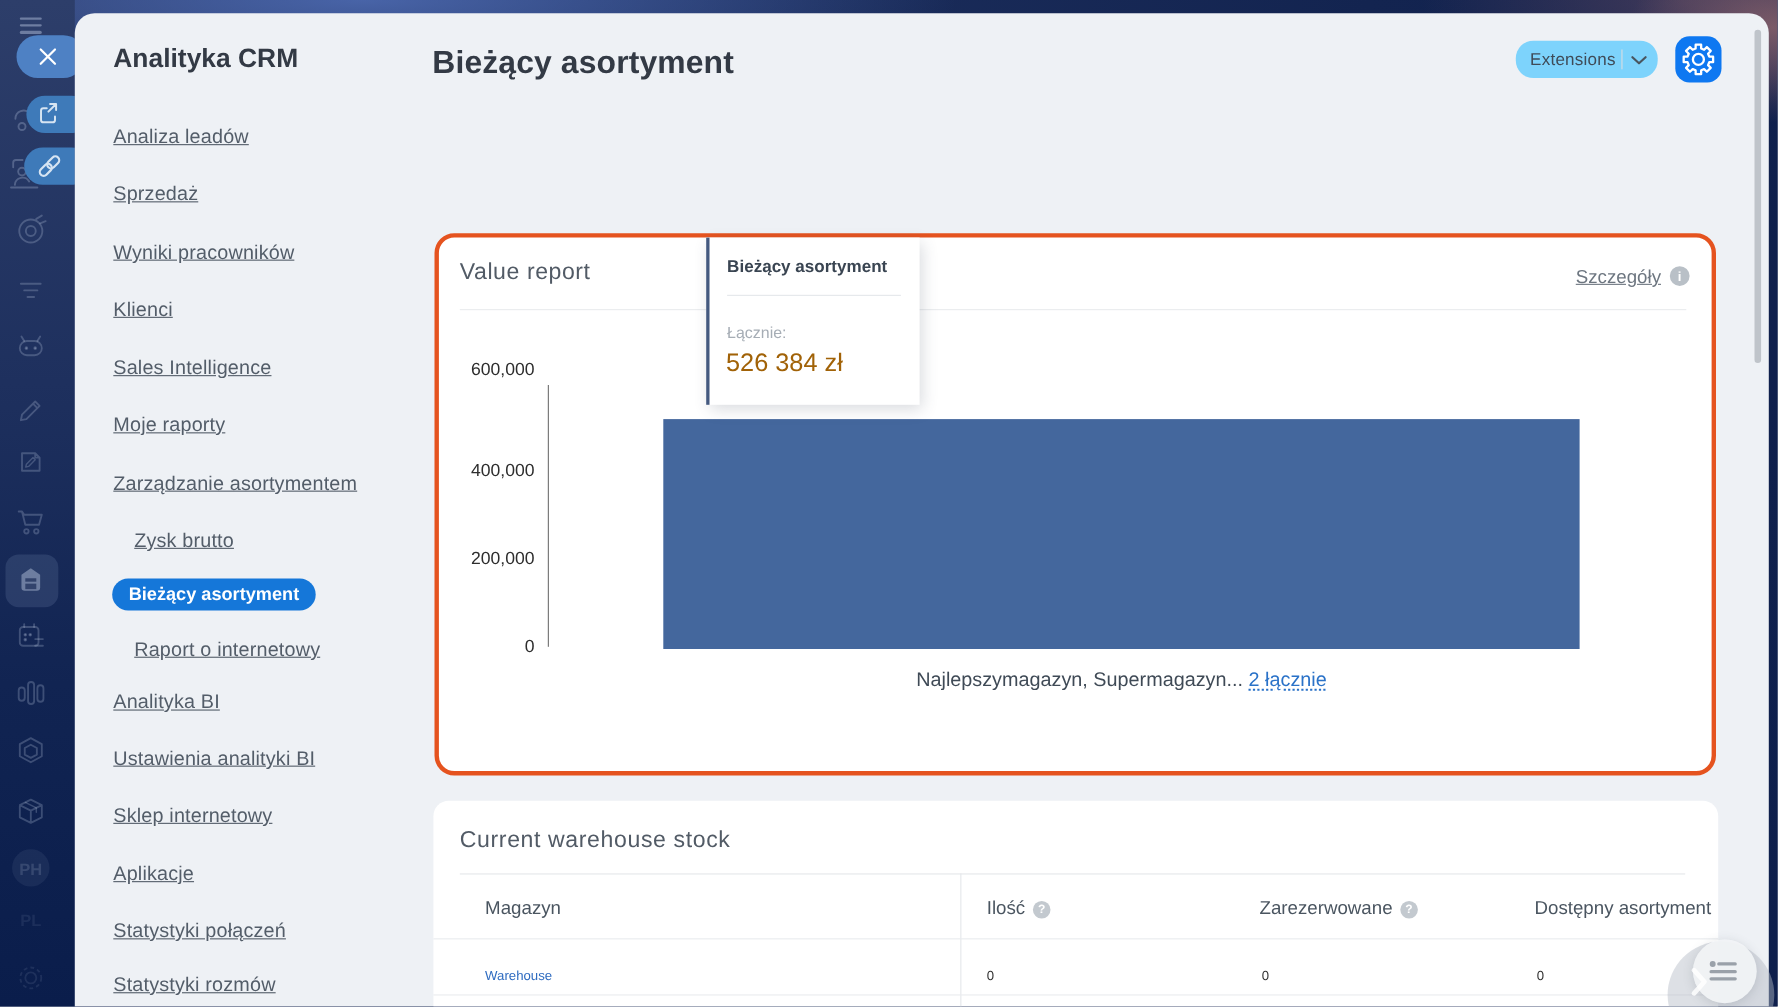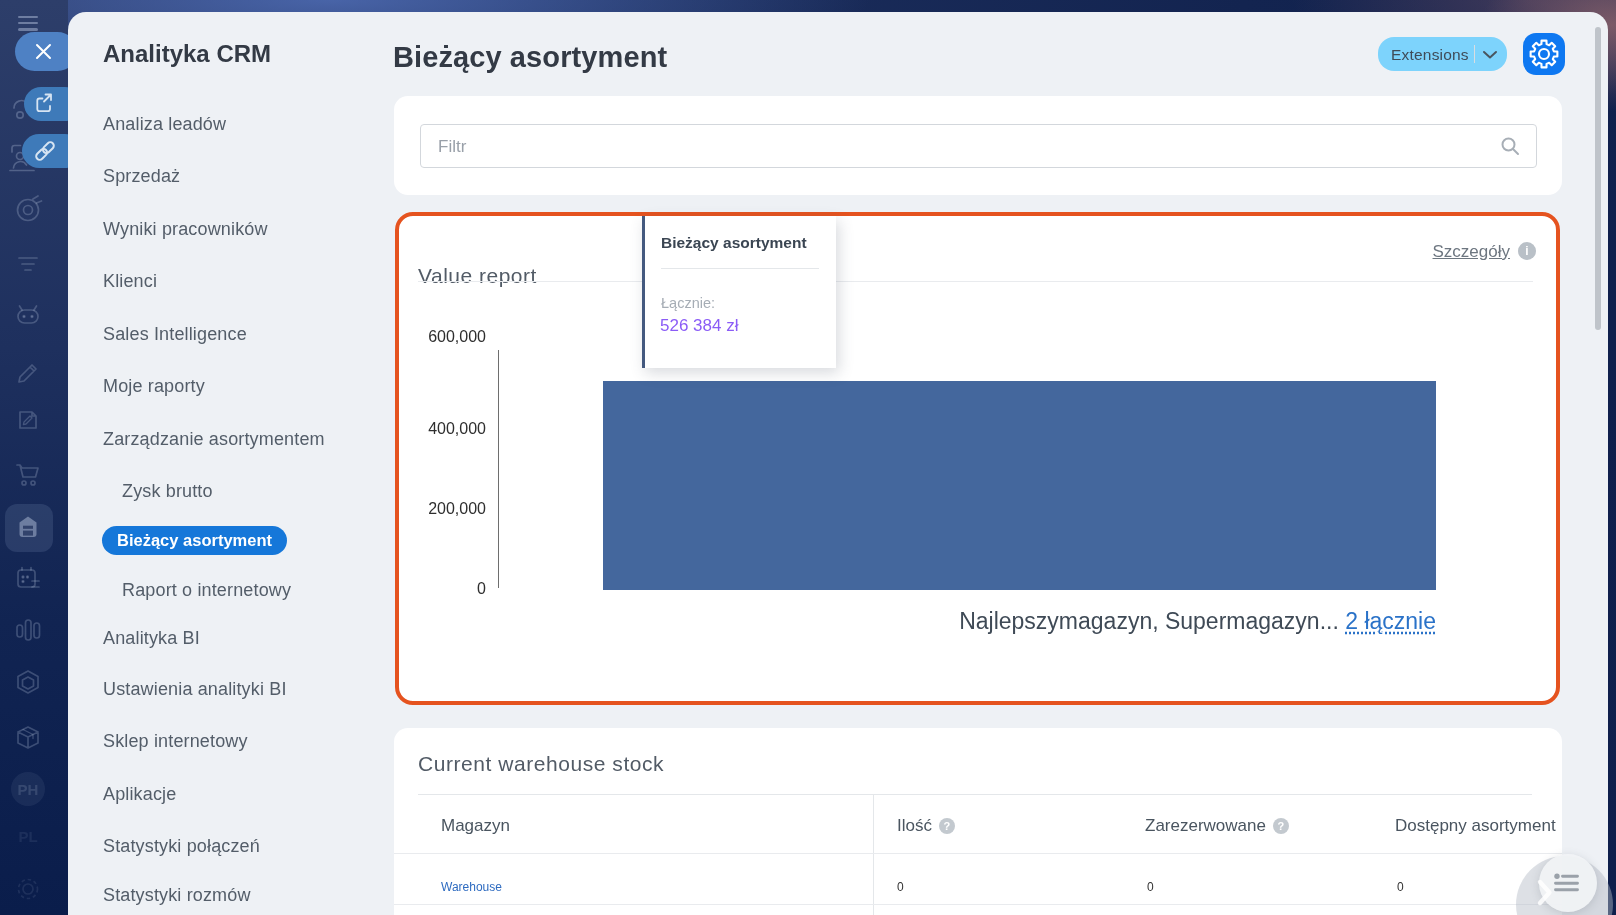--- a/index.html
+++ b/index.html
@@ -18,53 +18,53 @@
   .burger div { height:2.2px; background:rgba(190,205,230,.45); border-radius:2px; margin-bottom:4px; }
   .fbtn { position:absolute; background:#4a7ec2; }
   .fbtn.x  { left:15px; top:32px; width:62px; height:39px; border-radius:20px; background:#4e81c4; }
   .fbtn.nw { left:24px; top:87px; width:58px; height:34px; border-radius:17px; background:#3e7ab9; }
   .fbtn.lk { left:22px; top:134px; width:60px; height:34px; border-radius:17px; background:#3e7ab9; }
   .fbtn svg { position:absolute; left:0; top:0; }
   .panel { position:absolute; left:68px; top:12px; width:1540px; height:903px;
     background:#eef1f5; border-radius:18px 18px 0 0; overflow:hidden; }
   .sbthumb { position:absolute; left:1527px; top:15px; width:6px; height:303px; background:#bfc4ca; border-radius:3px; }
   .side h1 { position:absolute; left:35px; top:28px; font-size:24px; font-weight:bold; color:#333a45; }
-  .mi { position:absolute; left:35px; font-size:18px; color:#535d69; white-space:nowrap; line-height:21px; letter-spacing:.15px; }
+  .mi { position:absolute; left:35px; font-size:18px; color:#535d69; white-space:nowrap; line-height:21px; letter-spacing:.15px;text-decoration:underline; }
   .mi.sub { left:54px; }
   .pill { position:absolute; left:34px; top:514px; height:29px; background:#1577d9; border-radius:15px;
      color:#fff; font-size:16.5px; font-weight:bold; line-height:29px; padding:0 15px; white-space:nowrap; }
   .h1main { position:absolute; left:325px; top:28px; font-size:29px; font-weight:bold; color:#333a45; letter-spacing:.1px; line-height:34px; }
   .extbtn { position:absolute; left:1310px; top:25px; width:129px; height:34px; background:#7dd3fc; border-radius:16px; }
   .extbtn .t { position:absolute; left:13px; top:9px; font-size:15.5px; color:#3f4b58; letter-spacing:.2px; }
   .extbtn .dv { position:absolute; left:96px; top:8px; width:1px; height:18px; background:#d9dde1; }
   .gearbtn { position:absolute; left:1455px; top:21px; width:42px; height:42px; background:#0e78f1; border-radius:13px; }
   .filter { position:absolute; left:326px; top:84px; width:1168px; height:99px; background:#fff; border-radius:14px; }
   .finput { position:absolute; left:26px; top:28px; width:1117px; height:44px; border:1px solid #d3d7dc; border-radius:4px; }
   .finput .ph { position:absolute; left:17px; top:12px; font-size:17px; color:#99a0a9; }
   .finput svg { position:absolute; right:16px; top:11px; }
   .vcard { position:absolute; left:327px; top:200px; width:1165px; height:493px; background:#fff;
     border:4px solid #e5531f; border-radius:18px; }
-  .vtitle { position:absolute; left:19px; top:20px; font-size:21px; color:#525b66; letter-spacing:.5px;margin-top:28px; }
+  .vtitle { position:absolute; left:19px; top:20px; font-size:21px; color:#525b66; letter-spacing:.5px; }
   .details { position:absolute; right:46px; top:26px; font-size:17px; color:#6d7680; text-decoration:underline; }
   .infoi { position:absolute; right:20px; top:26px; width:18px; height:18px; background:#b9c0c7; border-radius:50%;
     color:#fff; font-size:12px; font-weight:bold; text-align:center; line-height:18px; }
   .vdiv { position:absolute; left:19px; right:23px; top:65px; height:1px; background:#e9ebee; }
   .ylab { position:absolute; font-size:16px; color:#2e2e2e; text-align:right; width:70px; line-height:18px; }
   .yaxis { position:absolute; left:99px; top:134px; width:1px; height:238px; background:#6e6e6e; }
   .bar { position:absolute; left:204px; top:165px; width:833px; height:209px; background:#44679d; }
-  .xlab { position:absolute; top:392px; left:204px; width:833px; text-align:right; font-size:23px; color:#3f4a56; white-space:nowrap; }
+  .xlab { position:absolute; top:392px; left:204px; width:833px; text-align:center; font-size:18px; color:#3f4a56; white-space:nowrap; }
   .xlab a { color:#2a72c8; text-decoration:underline dotted; text-underline-offset:3px; }
   .legend { position:absolute; top:434px; left:0; width:1157px; text-align:center; font-size:17px; color:#222; }
   .lsq { display:inline-block; width:24px; height:24px; background:#44679d; border-radius:4px; vertical-align:-6px; margin-right:11px; }
   .tip { position:absolute; left:243px; top:0px; width:194px; height:152px; background:#fff;
     box-shadow:3px 5px 14px rgba(60,70,90,.2); border-left:3px solid #44597f; }
   .tip .tt { position:absolute; left:16px; top:18px; font-size:15.5px; font-weight:bold; color:#3a4552; }
   .tip .dv { position:absolute; left:16px; width:158px; top:52px; height:1px; background:#e4e7ea; }
   .tip .lz { position:absolute; left:16px; top:79px; font-size:14.5px; color:#a6adb5; }
-  .tip .val { position:absolute; left:15px; top:100px; font-size:17px; color:#8b5cf6; }
+  .tip .val { position:absolute; left:15px; top:100px; font-size:23px; color:#a16207; }
   .wcard { position:absolute; left:326px; top:716px; width:1168px; height:200px; background:#fff; border-radius:14px 14px 0 0; }
   .wcard .title { position:absolute; left:24px; top:24px; font-size:21px; color:#525b66; letter-spacing:.55px; }
   .wdiv  { position:absolute; left:24px; right:30px; top:66px; height:1px; background:#e4e7ea; }
   .wvert { position:absolute; left:479px; top:66px; width:1px; height:122px; background:#e4e7ea; }
   .whead { position:absolute; top:88px; font-size:17px; color:#4a5560; line-height:20px; }
   .wrow  { position:absolute; top:149px; font-size:12px; color:#333; line-height:20px; }
   .wrow.link { color:#2e6bc0; }
   .wline  { position:absolute; left:0px; right:0px; top:125px; height:1px; background:#e9ebee; }
   .wline2 { position:absolute; left:0px; right:0px; top:176px; height:1px; background:#e9ebee; }
   .qi { display:inline-block; width:16px; height:16px; background:#c3c9cf; border-radius:50%; color:#fff;
@@ -196,29 +196,20 @@
         <path d="M2 2 l6 5.5 6 -5.5"></path>
       </svg>
   </div>
   <div class="gearbtn">
     <svg width="42" height="42" viewBox="0 0 42 42" fill="none" stroke="#fff" stroke-width="2.1" stroke-linejoin="round">
       <path d="M18.52 7.63 L23.48 7.63 L23.55 11.12 L26.18 12.21 L28.70 9.79 L32.21 13.30 L29.79 15.82 L30.88 18.45 L34.37 18.52 L34.37 23.48 L30.88 23.55 L29.79 26.18 L32.21 28.70 L28.70 32.21 L26.18 29.79 L23.55 30.88 L23.48 34.37 L18.52 34.37 L18.45 30.88 L15.82 29.79 L13.30 32.21 L9.79 28.70 L12.21 26.18 L11.12 23.55 L7.63 23.48 L7.63 18.52 L11.12 18.45 L12.21 15.82 L9.79 13.30 L13.30 9.79 L15.82 12.21 L18.45 11.12 Z"></path>
       <circle cx="21" cy="21" r="5"></circle>
     </svg>
   </div>
 
-  <div class="filter">
-    <div class="finput">
-        <span class="ph">Filtr</span>
-      <svg width="20" height="20" fill="none" stroke="#a7aeb6" stroke-width="2" stroke-linecap="round">
-        <circle cx="8.5" cy="8.5" r="6"></circle>
-          <path d="M13 13 l5 5"></path>
-      </svg>
-    </div>
-  </div>
 
   <div class="vcard">
     <div class="vtitle">Value report</div>
     <div class="details">Szczegóły</div>
     <div class="infoi">i</div>
     <div class="vdiv"></div>
     <div class="ylab" style="left:17px; top:112px;">600,000</div>
     <div class="ylab" style="left:17px; top:204px;">400,000</div>
     <div class="ylab" style="left:17px; top:284px;">200,000</div>
     <div class="ylab" style="left:17px; top:364px;">0</div>

